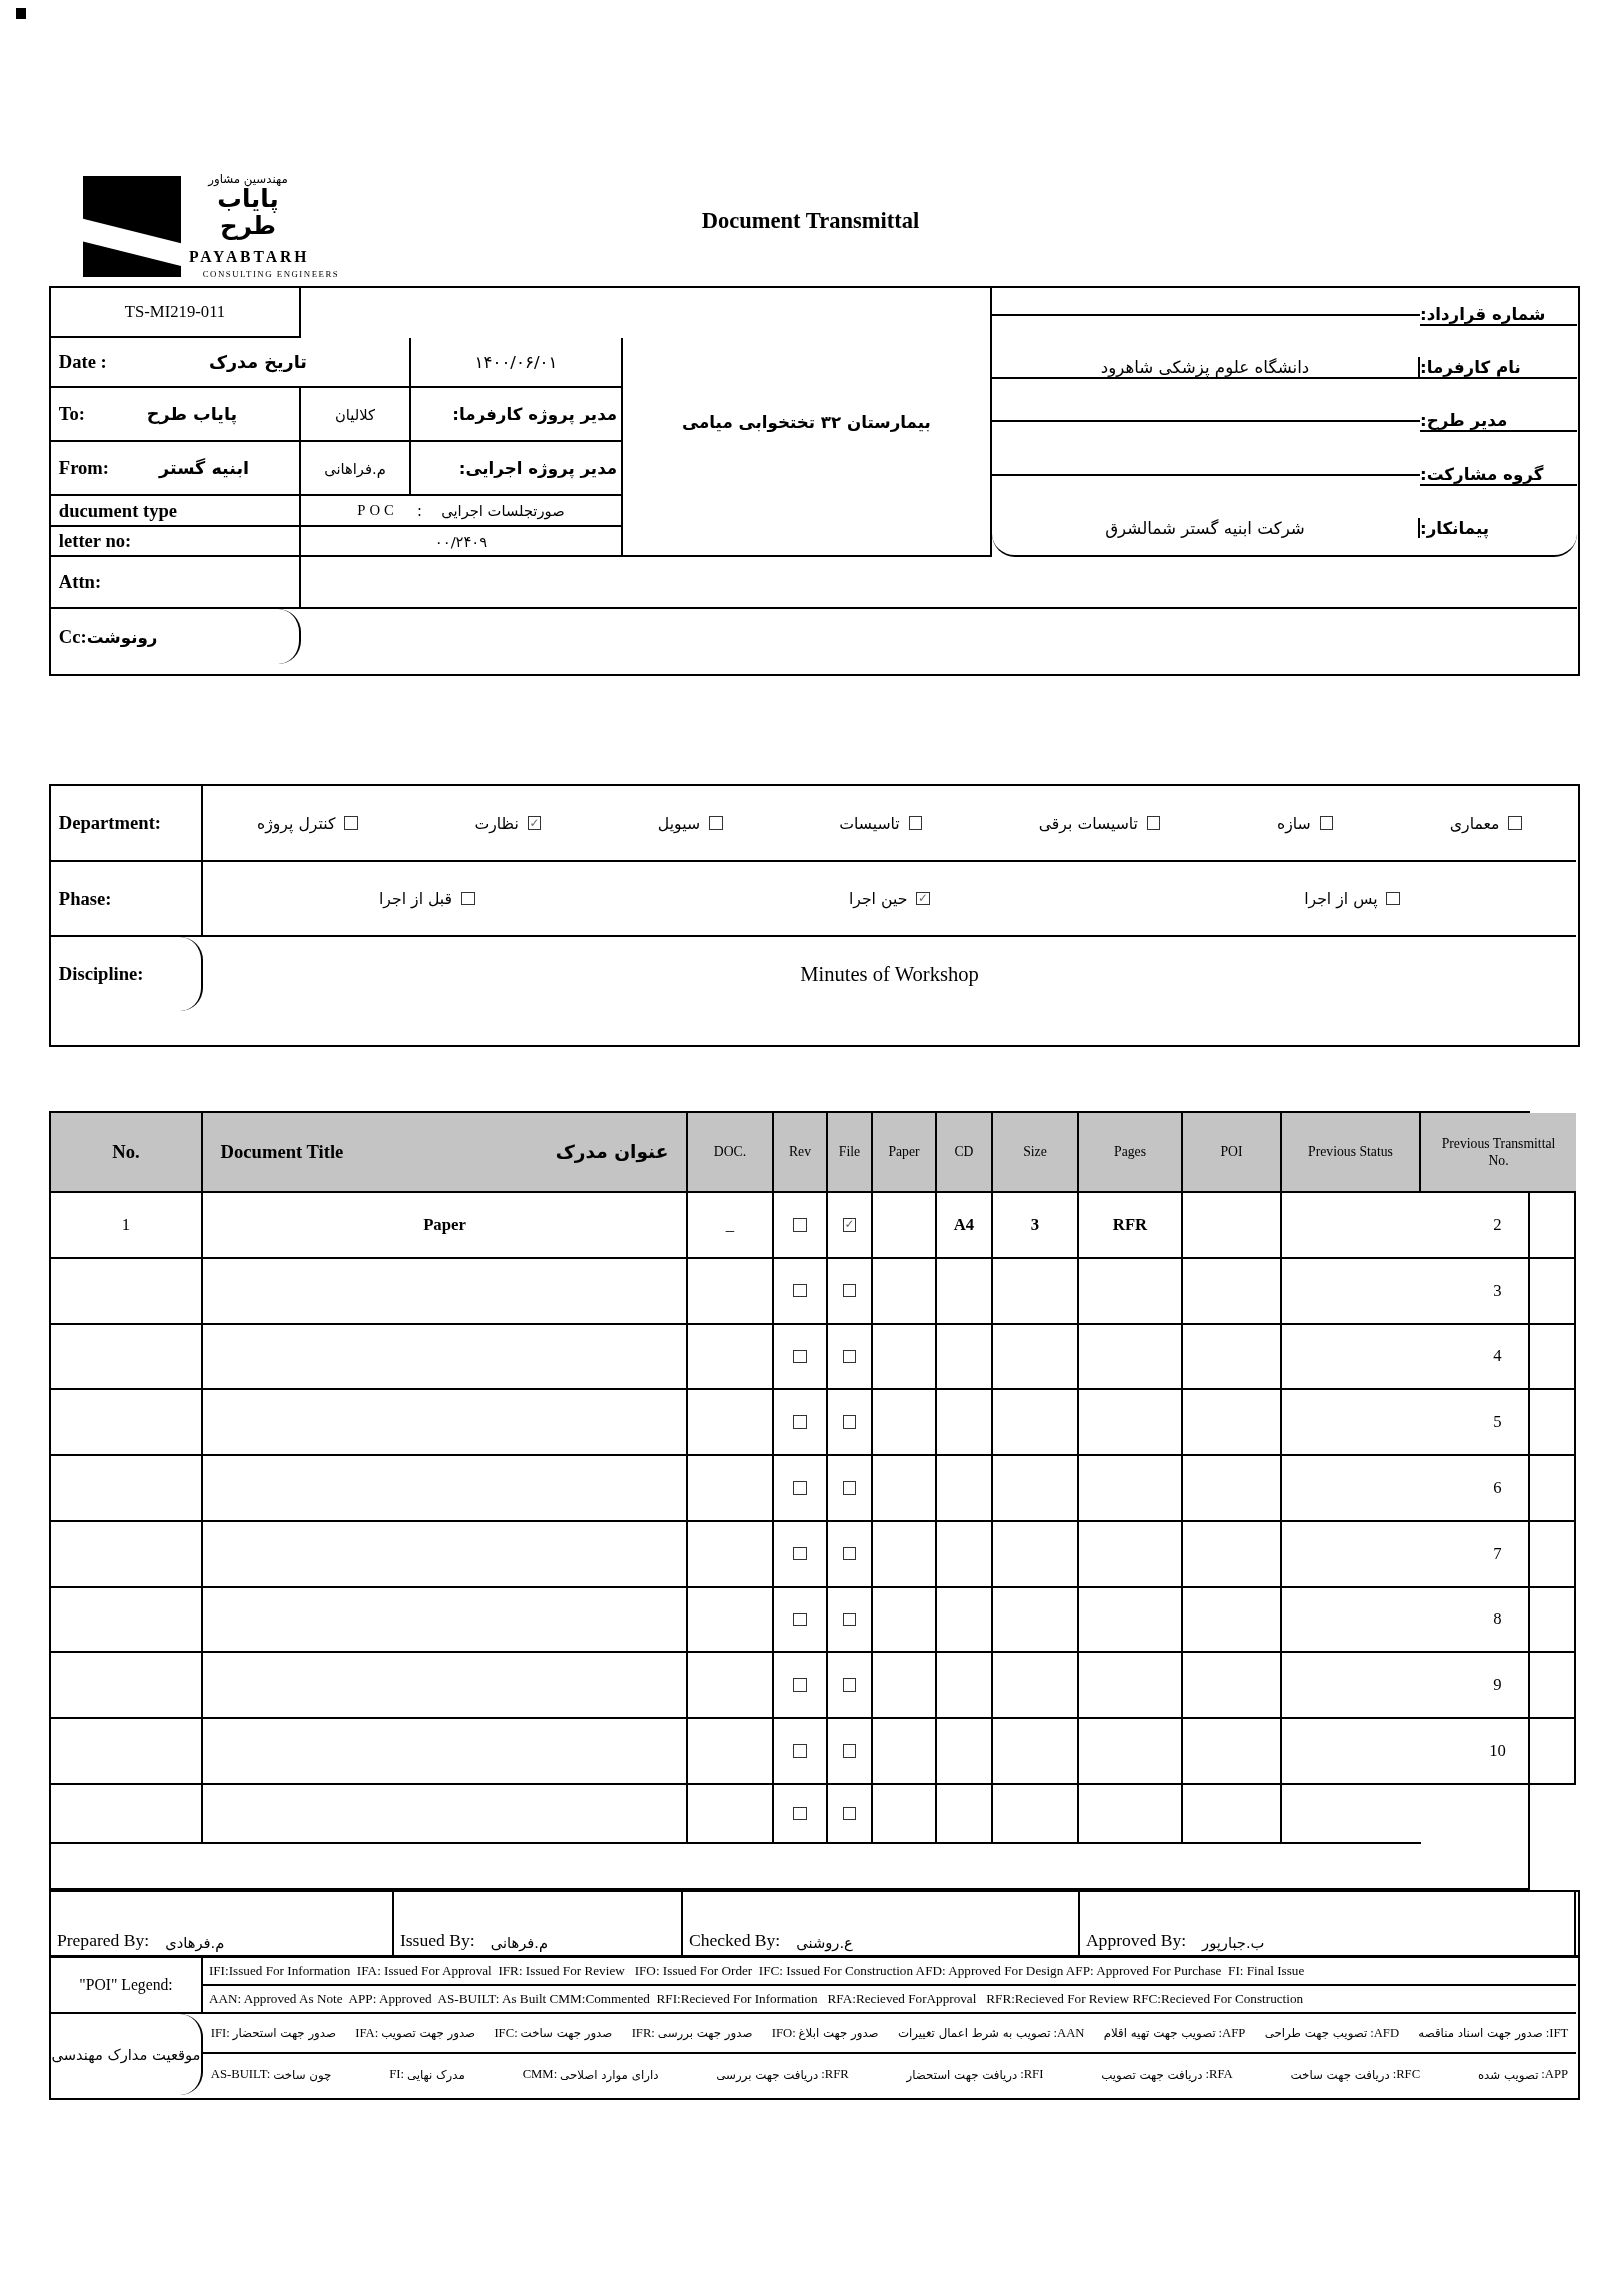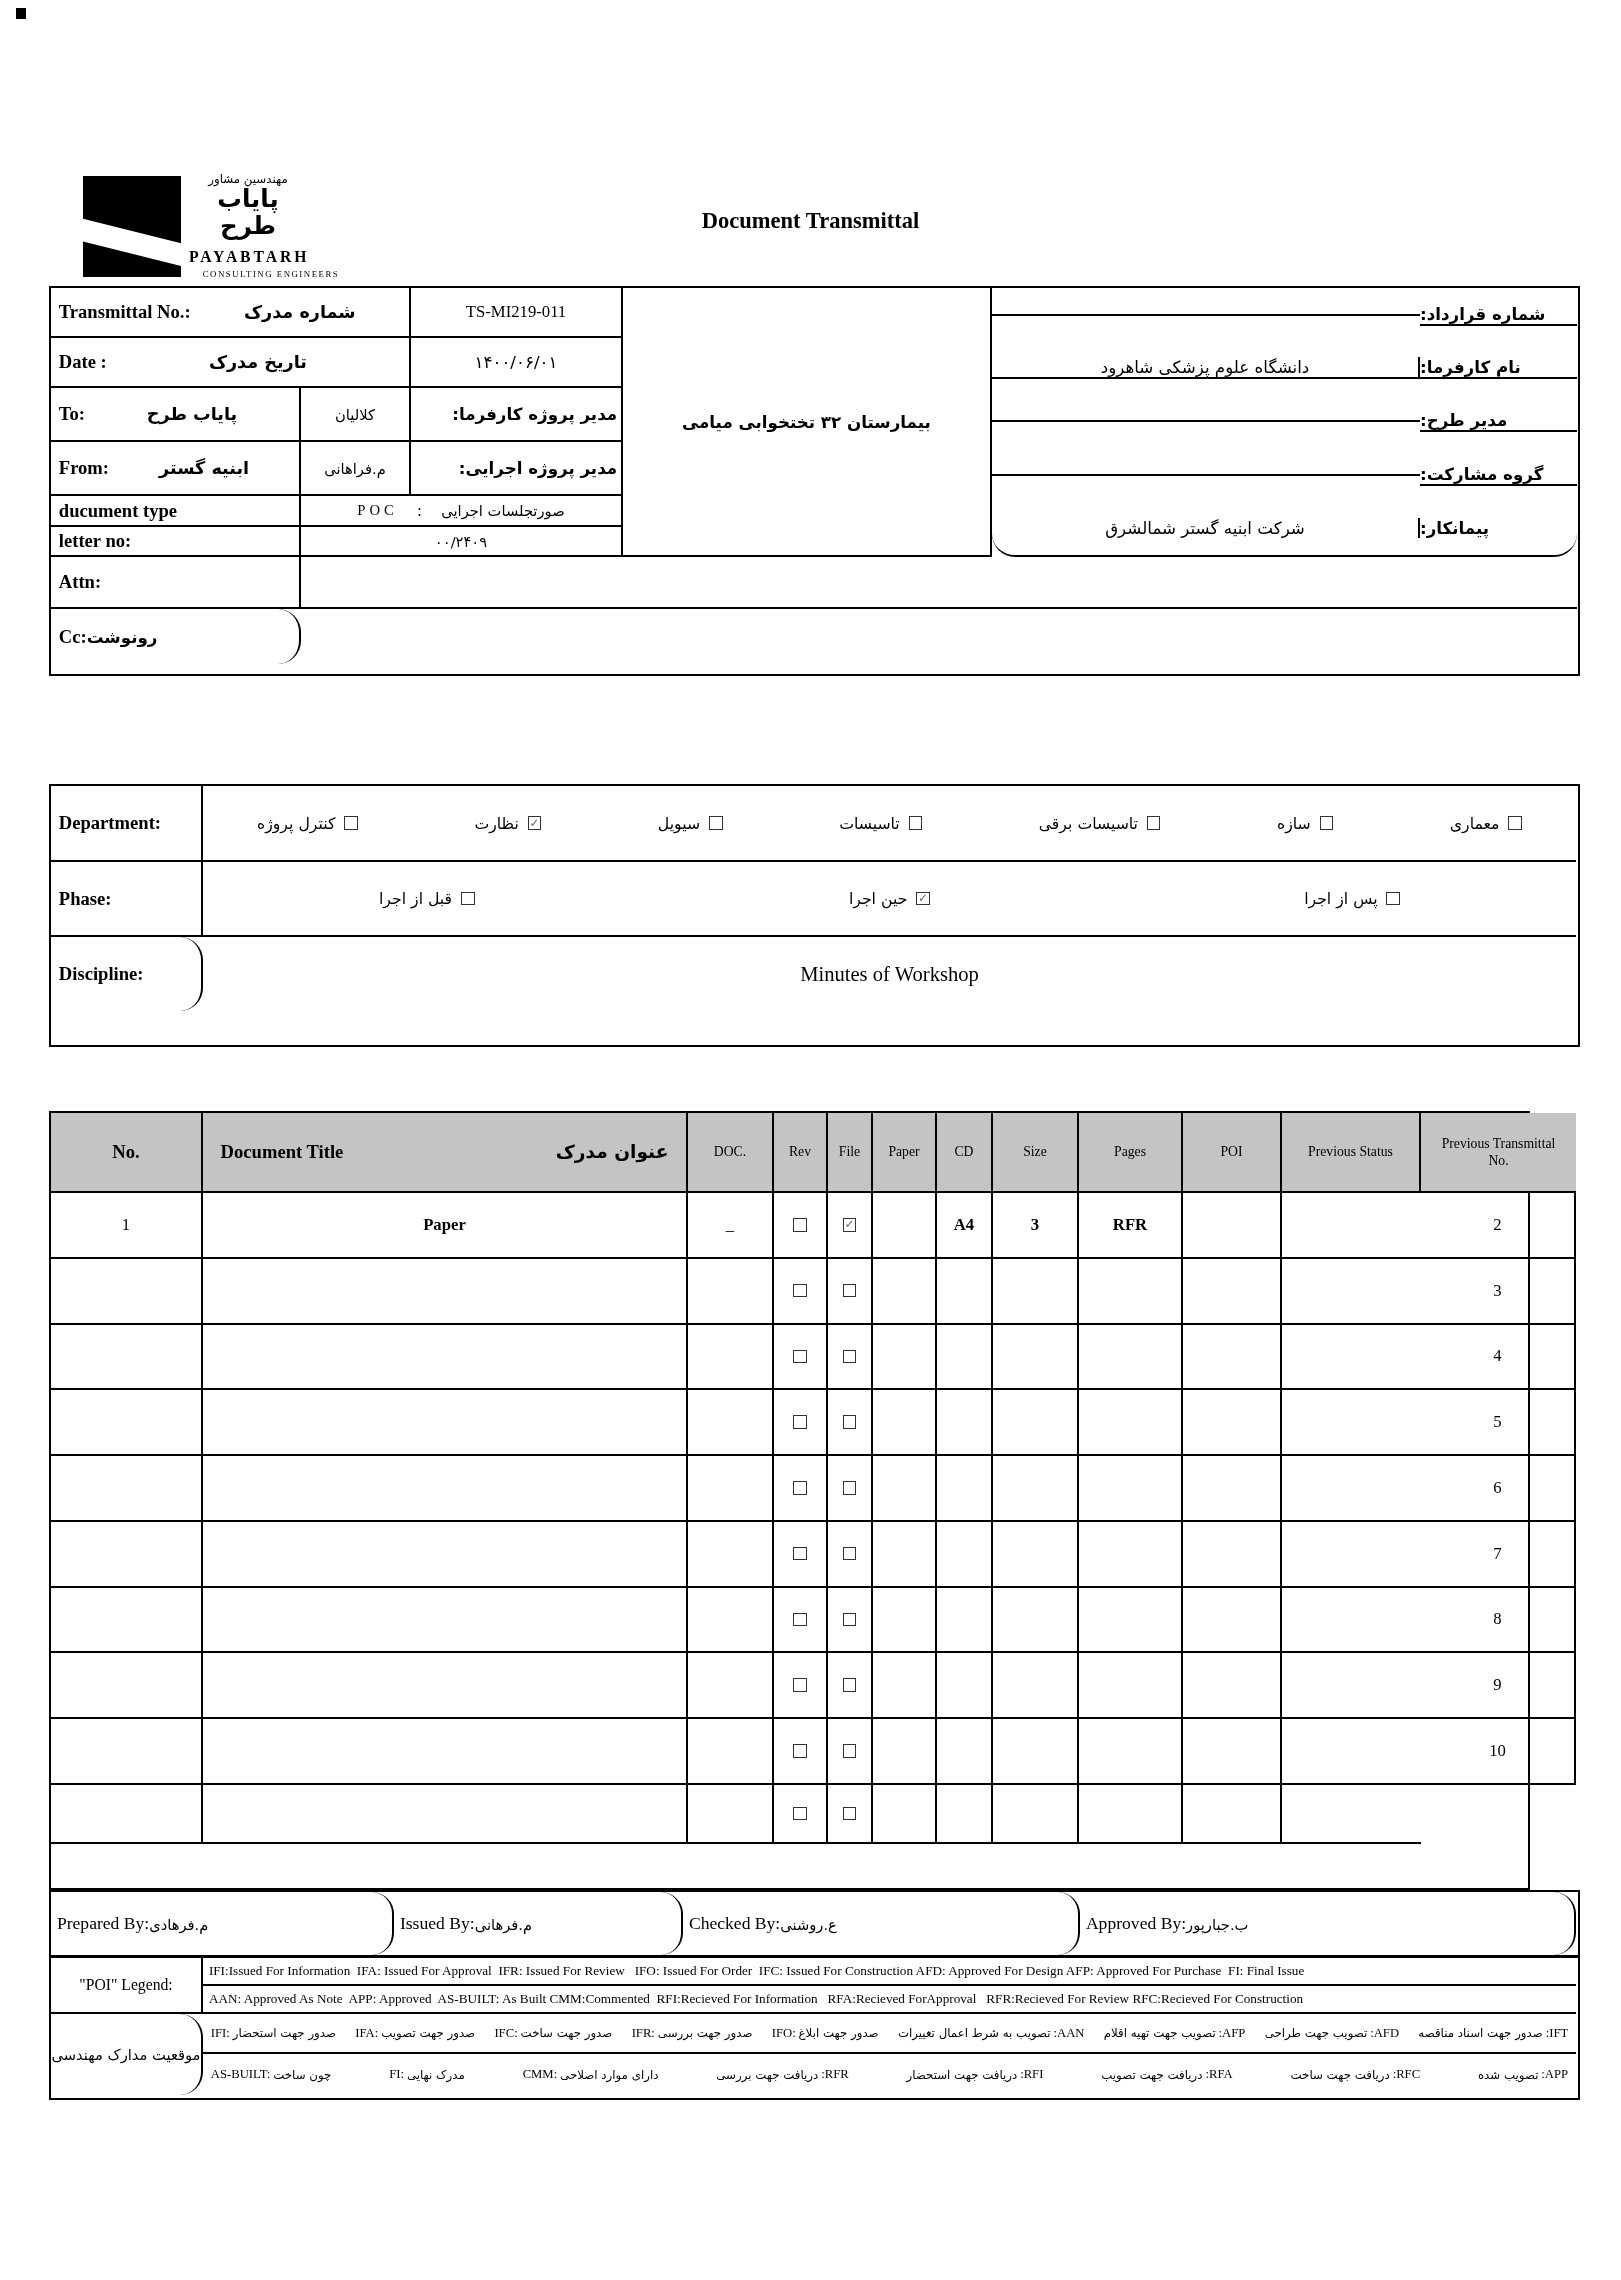--- a/index.html
+++ b/index.html
@@ -46,21 +46,21 @@
   #doc-table { position:absolute; left:49px; top:1111px; width:1481px; height:779px; border:2.9px solid #000;
     grid-template-columns:152px 485px 86px 54px 45px 64px 56px 86px 104px 99px 139px 155px; }
   .hcell { background:#c4c4c4; justify-content:center; text-align:center; font-size:13.7px; line-height:1.25; }
   .hbig { font-size:18.6px; font-weight:bold; }
   .dcell { justify-content:center; font-size:16.7px; }
   .title-head { justify-content:space-between; padding:0 17.6px; }
   .title-cell { direction:rtl; justify-content:center; font-size:15.7px; }
   
   #sig-row { position:absolute; left:49px; top:1890px; width:1531px; height:67px; border:2.9px solid #000;
     grid-template-columns:343px 289px 397px 496px; }
-  .sig-cell { border-right:2.5px solid #000; padding:3.9px 5.9px; font-size:17.6px; display:flex; align-items:center; gap:0;border-radius:22px; }
+  .sig-cell { border-right:2.5px solid #000; padding:3.9px 5.9px; font-size:17.6px; display:flex; align-items:flex-end; gap:16px; }
   .sig-cell .fa { font-size:14.7px; padding-top:2px; }
   
   #legend-table { position:absolute; left:49px; top:1956px; width:1531px; height:144px; border:2.9px solid #000;
     grid-template-columns:152px 1373px; grid-template-rows:28px 28px 40px 41px; }
   .leg-lbl { justify-content:center; text-align:center; font-size:15.7px; }
   .leg-en { font-size:13.2px; padding-left:5.9px; white-space:pre; }
   .leg-fa { display:flex; justify-content:space-between; align-items:center; padding:0 7.8px; font-size:12.3px; }
   .leg-item { display:flex; align-items:center; gap:2.9px; }
   .leg-item .code { font-family:"Liberation Serif", serif; font-size:12.7px; }
   .leg-item .fa { font-size:11.8px; }
@@ -79,24 +79,20 @@
       <div class="lg-fa-small fa">مهندسین مشاور</div>
       <div class="lg-fa-big fa">پایاب طرح</div>
       <div class="lg-en">PAYABTARH</div>
       <div class="lg-sub">CONSULTING ENGINEERS</div>
     </div>
   </div>
 
   <div id="doc-title">Document Transmittal</div>
 
   <div id="info-table" class="grid">
-    <div class="cell" style="grid-column:1/3">
-      <span class="lblEN">Transmittal No.:</span>
-      <span class="faMid fa">شماره مدرک</span>
-    </div>
     <div class="cell valC">TS-MI219-011</div>
     <div class="cell" id="hospital-cell" style="grid-column:4/5;grid-row:1/7">
         <span class="fa b">بیمارستان ۳۲ تختخوابی میامی</span>
       </div>
     <div id="info-right" class="noR noB cell" style="padding:0;display:grid;border-bottom:2.5px solid #000">
         <div class="rr-val fa"></div>
         <div class="rr-lbl fa">شماره قرارداد:</div>
         <div class="rr-val fa">دانشگاه علوم پزشکی شاهرود</div>
         <div class="rr-lbl fa">نام کارفرما:</div>
         <div class="rr-val fa"></div>

